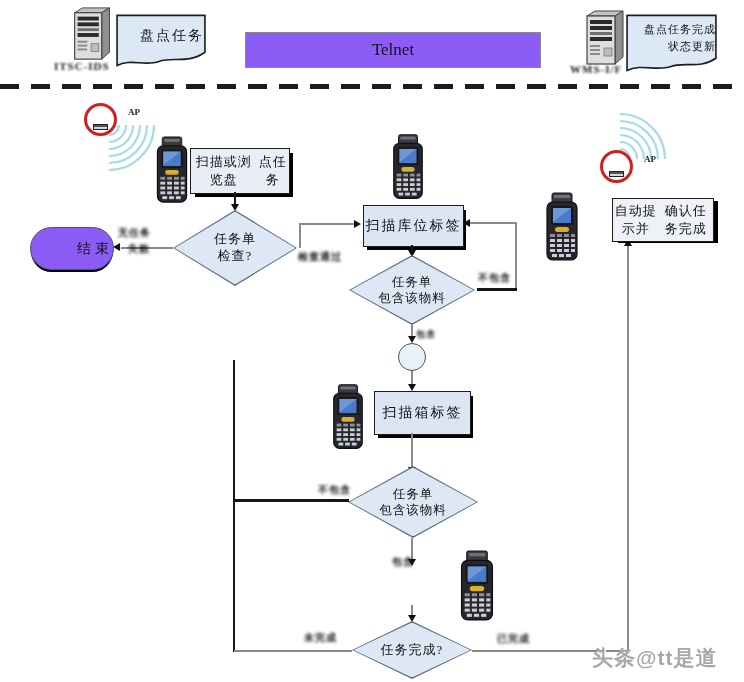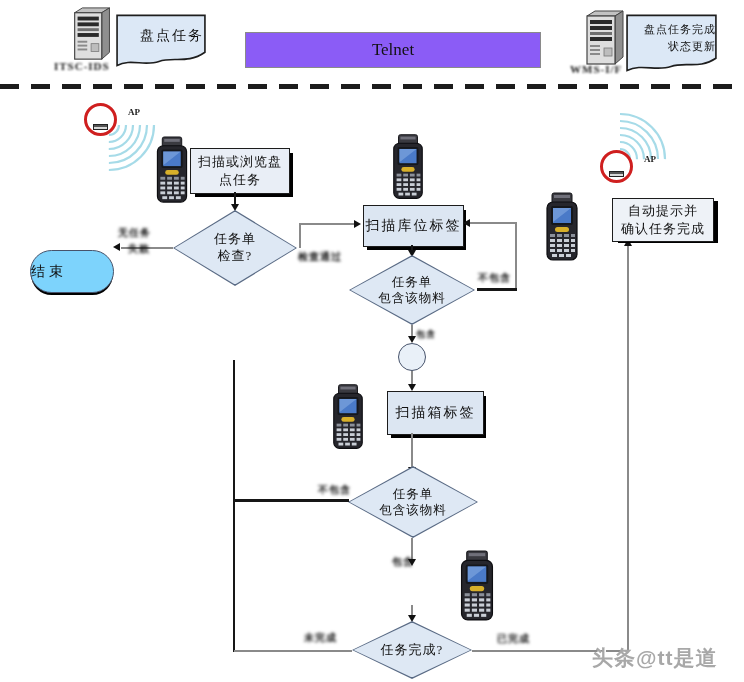--- a/index.html
+++ b/index.html
@@ -10,27 +10,27 @@
   .doc-text{position:absolute;text-align:right;font-size:14px;letter-spacing:2px;line-height:1.5;}
   .caption-blur{position:absolute;font-size:11px;font-weight:bold;color:#1a1a1a;
                 filter:blur(1.2px);letter-spacing:1px;white-space:nowrap;}
   .telnet-box{position:absolute;left:245px;top:32px;width:294px;height:34px;background:#8b5cf6;
               border:1px solid #8a8a8a;display:flex;align-items:center;justify-content:center;
               font-size:17px;}
   .divider{position:absolute;left:0;top:84px;width:744px;height:5px;
            background:repeating-linear-gradient(to right,#1c1c1c 0 19px,transparent 19px 31px);}
   
   .pbox{position:absolute;background:#dce6f2;border:1px solid #1c1c1c;
-        box-shadow:3px 4px 0 -1px #000;display:flex;flex-direction:column;align-items:center;
+        box-shadow:3px 4px 0 -1px #000;display:flex;flex-direction:row;align-items:center;
         justify-content:center;font-size:14px;line-height:1.4;letter-spacing:2px;text-align:center;}
   .pbox.light{background:#e9eef6;box-shadow:4px 4px 0 -1px #000;font-size:13px;letter-spacing:1px;}
   .pbox.rightbar{background:#eef2f7;box-shadow:5px 2px 0 -1px #000;font-size:13px;letter-spacing:1px;}
-  .stadium{position:absolute;background:#7dd3fc;border:1.3px solid #47536b;border-radius:22px;
-           box-shadow:0 3px 0 -1px #000;display:flex;align-items:center;justify-content:flex-start;
-           font-size:14px;letter-spacing:4px;margin-top:23px;}
+  .stadium{position:absolute;background:#8b5cf6;border:1.3px solid #47536b;border-radius:22px;
+           box-shadow:0 3px 0 -1px #000;display:flex;align-items:center;justify-content:flex-end;
+           font-size:14px;letter-spacing:4px;}
   .dia{position:absolute;background:#5a6b85;clip-path:polygon(50% 0,100% 50%,50% 100%,0 50%);}
   .dia-fill{position:absolute;inset:1.6px;background:#dee8f4;
             clip-path:polygon(50% 0,100% 50%,50% 100%,0 50%);}
   .dia-text{position:absolute;inset:0;display:flex;flex-direction:column;align-items:center;
             justify-content:center;font-size:13px;line-height:1.3;letter-spacing:1px;z-index:2;}
   .conn{position:absolute;width:28px;height:28px;border:1.5px solid #47536b;border-radius:50%;
         background:#e9f0f8;box-sizing:border-box;}
   
   .hl{position:absolute;height:2px;background:#8a8a8a;}
   .vl{position:absolute;width:2px;background:#8a8a8a;}
@@ -218,21 +218,21 @@
   <div class="vl" style="left:411px;top:325px;height:14px"></div>
   <div class="ah ah-down" style="left:408px;top:336px"></div>
   <div class="conn" style="left:398px;top:343px"></div>
   <div class="vl" style="left:411px;top:371px;height:14px"></div>
   <div class="ah ah-down" style="left:408px;top:384px"></div>
 
   <svg class="abs" style="left:329px;top:383px" width="38" height="68" viewBox="0 0 40 70">
       <use href="#sym-scanner"></use>
     </svg>
 
-  <div class="pbox" style="left:387px;top:391px;width:95px;height:42px">
+  <div class="pbox" style="left:374px;top:391px;width:95px;height:42px">
     <span>扫描箱标签</span>
   </div>
 
   <div class="vl" style="left:411px;top:433px;height:37px"></div>
   <div class="ah ah-down" style="left:408px;top:467px"></div>
 
   <div class="dia" style="left:348px;top:466px;width:130px;height:72px">
     <div class="dia-fill"></div>
     <div class="dia-text" style="font-size:12.5px">
       <span>任务单</span>

